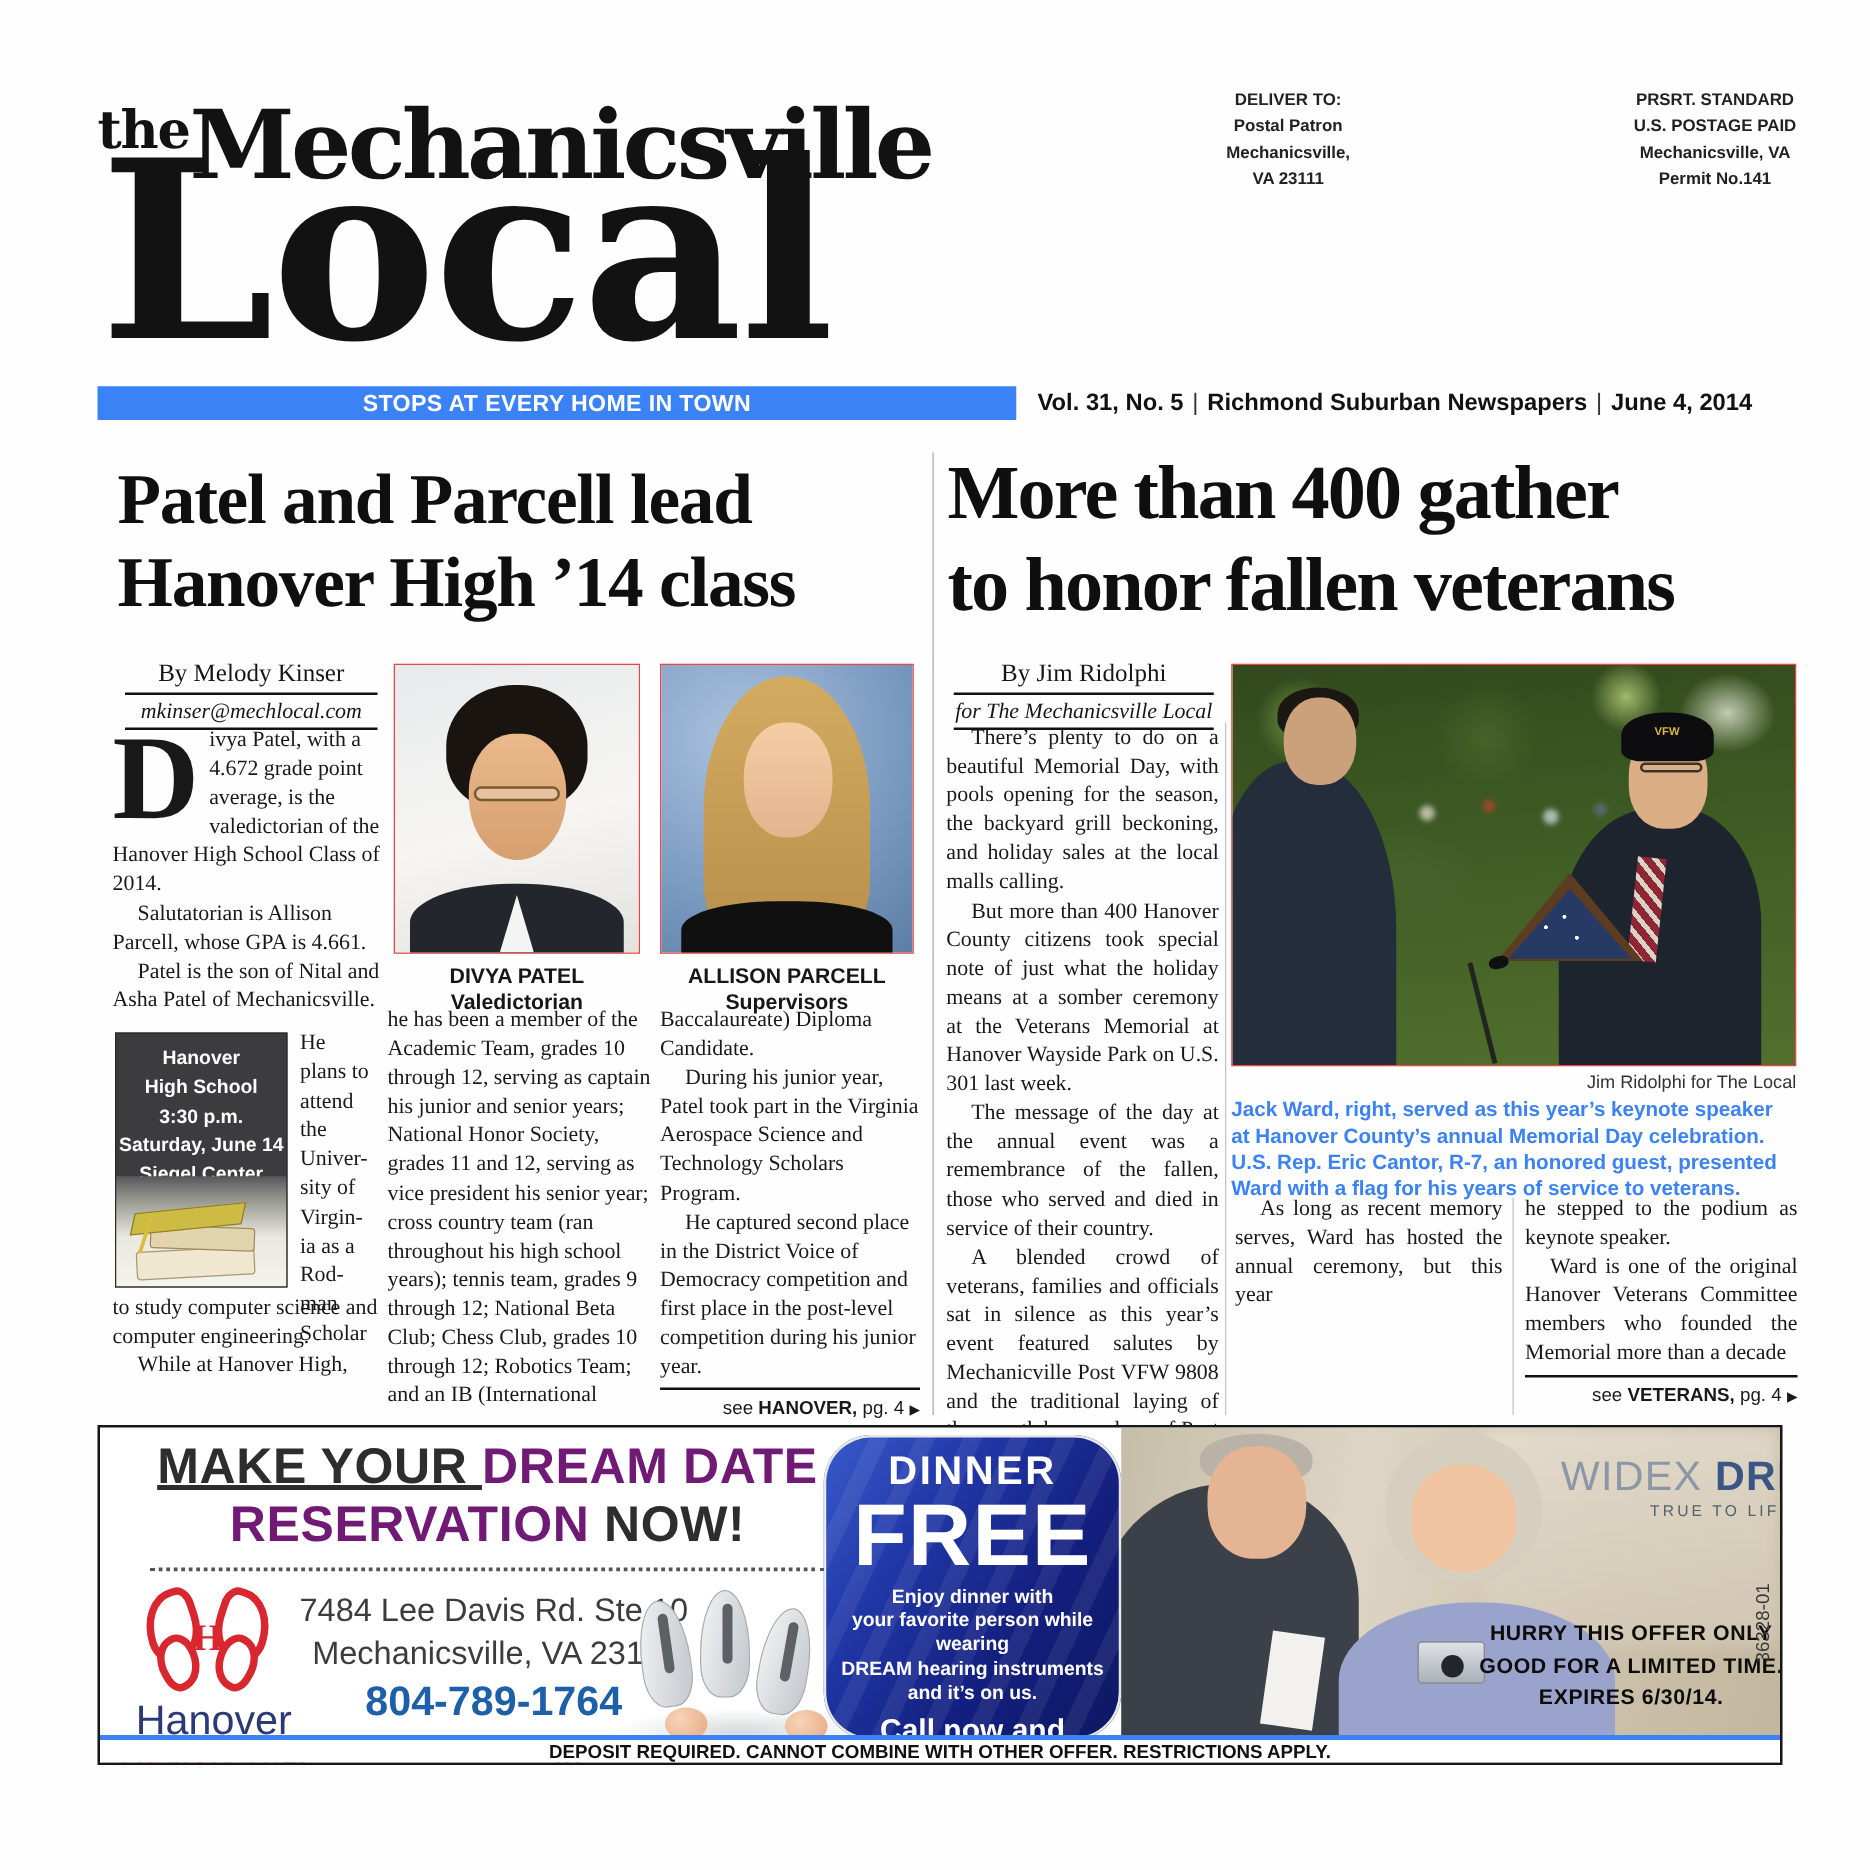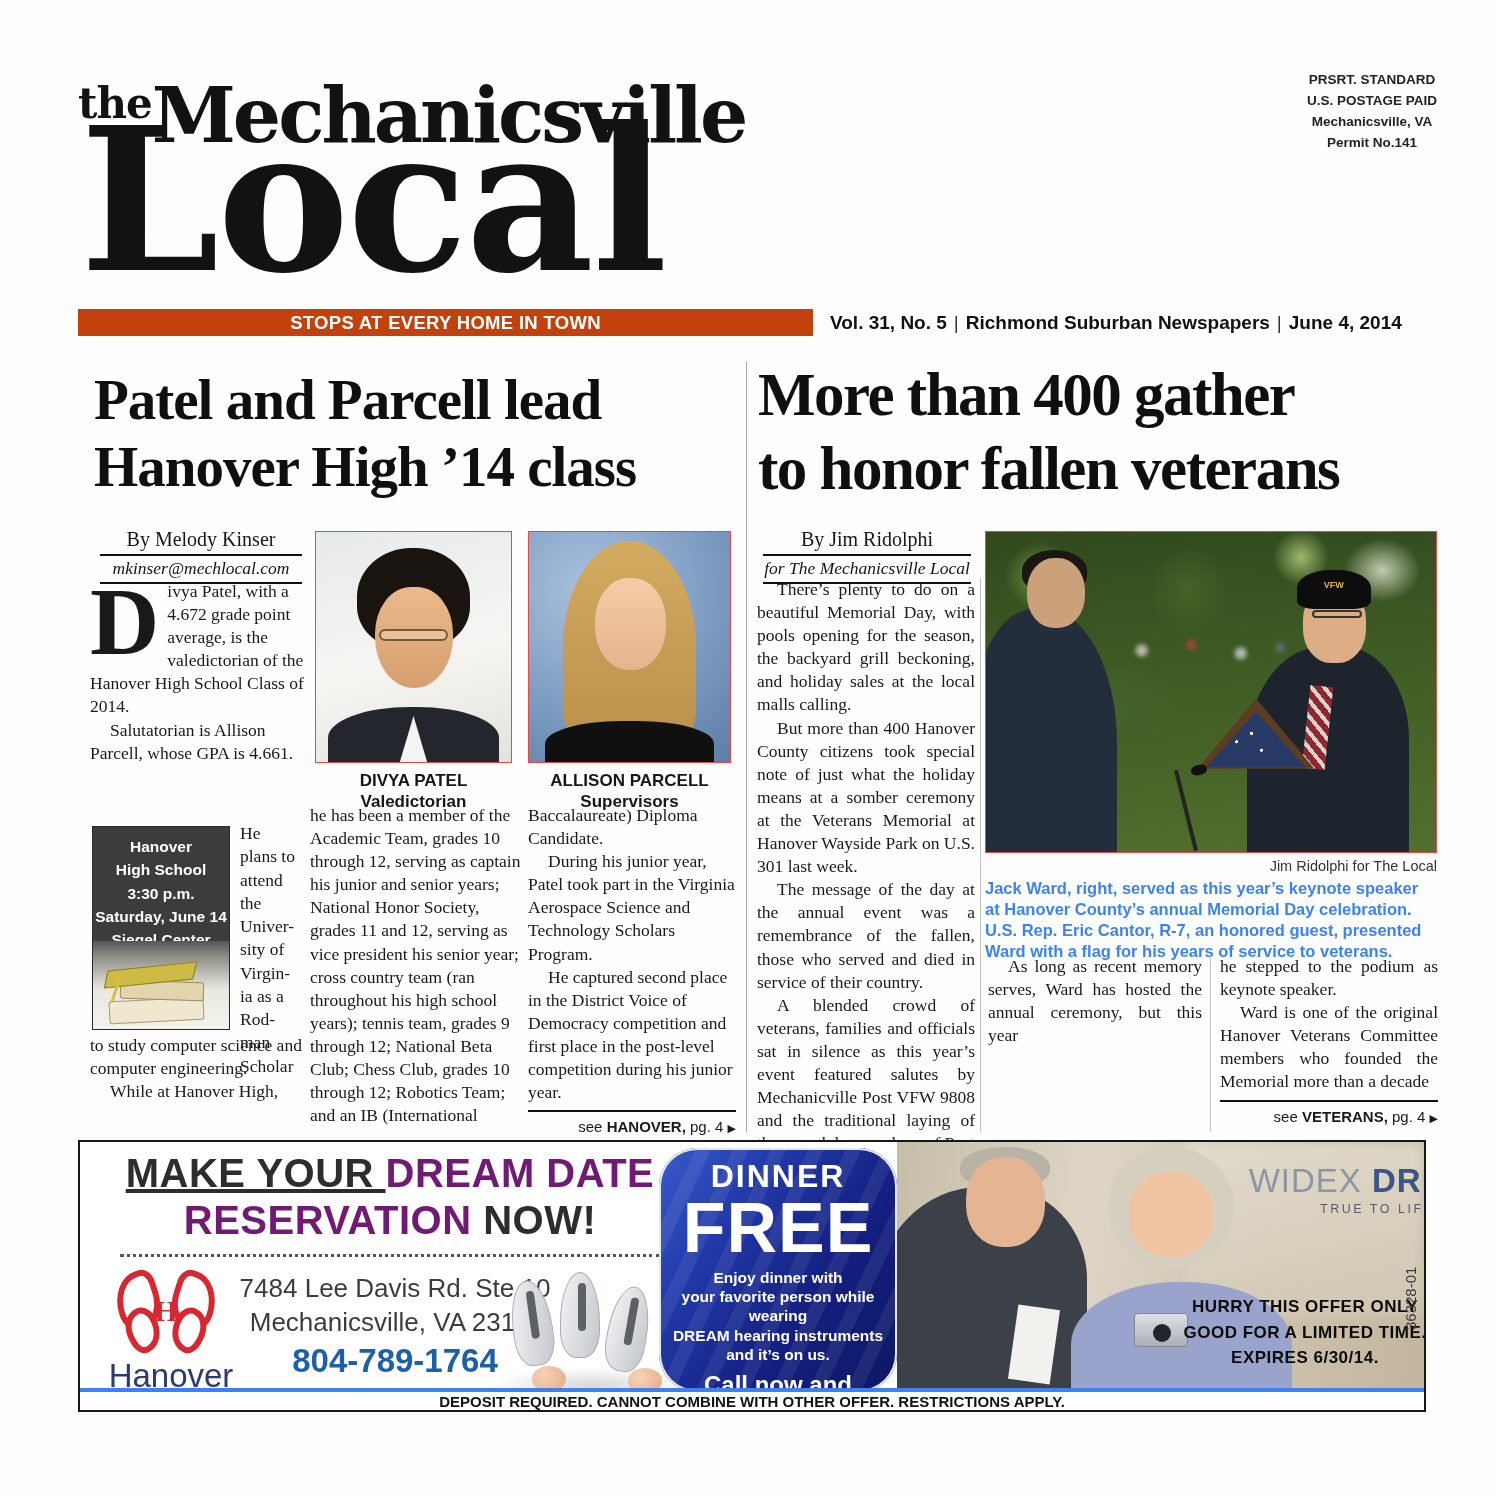--- a/index.html
+++ b/index.html
@@ -11,21 +11,21 @@
   }
   .abs { position:absolute; }
 
   
   .masthead { left:78px; top:80px; width:705px; color:#121212; }
   .mast-row1 { display:flex; align-items:flex-start; line-height:0.95; }
   .mast-the { font-family:"DejaVu Serif",serif; font-weight:bold; font-size:42px; margin-top:4px; letter-spacing:-1px; }
   .mast-name { font-family:"DejaVu Serif",serif; font-weight:bold; font-size:76px; letter-spacing:-3px; }
   .mast-local { font-family:"DejaVu Serif",serif; font-weight:bold; font-size:198px; line-height:0.78; letter-spacing:-2px; margin-top:-28px; margin-left:2px; }
   .postal { text-align:center; font-family:"Liberation Sans",sans-serif; font-weight:bold; font-size:13.5px; line-height:1.55; color:#222; }
-  .red-banner { left:78px; top:309px; width:735px; height:27px; background:#c2410c;
+  .red-banner { left:78px; top:309px; width:735px; height:27px; background:#3b82f6;
     color:#fff; font-family:"Liberation Sans",sans-serif; font-weight:bold; font-size:18.5px;
     text-align:center; line-height:27px; letter-spacing:0.3px; }
   .issue-line { left:830px; top:309px; height:27px; line-height:27px;
     font-family:"Liberation Sans",sans-serif; font-weight:bold; font-size:19px; color:#111; }
   .issue-line .bar { font-weight:normal; padding:0 7px; color:#333; }
 
   
   .hl { font-family:"Liberation Serif",serif; font-weight:bold; color:#0f0f0f; letter-spacing:-1px; }
   .hl-left  { left:94px;  top:366px; width:655px; font-size:57px; line-height:1.18; }
   .hl-right { left:758px; top:358px; width:684px; font-size:61px; line-height:1.22; letter-spacing:-1.5px; }
@@ -185,20 +185,26 @@
 <div class="page">
 
   <div class="abs masthead">
     <div class="mast-row1">
       <span class="mast-the">the</span>
       <span class="mast-name">Mechanicsville</span>
     </div>
     <div class="mast-local">Local</div>
   </div>
 
+  <div class="abs postal" style="left:938px; top:70px; width:185px;">
+    <div>DELIVER TO:</div>
+    <div>Postal Patron</div>
+    <div>Mechanicsville,</div>
+    <div>VA 23111</div>
+  </div>
   <div class="abs postal" style="left:1282px; top:70px; width:180px;">
     <div>PRSRT. STANDARD</div>
     <div>U.S. POSTAGE PAID</div>
     <div>Mechanicsville, VA</div>
     <div>Permit No.141</div>
   </div>
 
   <div class="abs red-banner">STOPS AT EVERY HOME IN TOWN</div>
   <div class="abs issue-line">
     <span>Vol. 31, No. 5</span><span class="bar">|</span><span>Richmond Suburban Newspapers</span><span class="bar">|</span><span>June 4, 2014</span>
@@ -240,20 +246,21 @@
     </div>
   </div>
   <div class="abs pcap" style="left:528px; top:770px; width:203px;">
     <div>ALLISON PARCELL</div>
     <div>Supervisors</div>
   </div>
 
   <div class="abs body-text" style="left:90px; top:580px; width:220px;">
     <p><span class="dropcap">D</span><span>ivya Patel, with a 4.672 grade point average, is the valedictorian of the Hanover High School Class of 2014.</span></p>
     <p class="ind">Salutatorian is Allison Parcell, whose GPA is 4.661.</p>
+    <p class="ind">Patel is the son of Nital and Asha Patel of Mechanicsville.</p>
   </div>
 
   <div class="abs event-box" style="left:92px; top:826px; width:138px; height:204px;">
     <div>Hanover</div>
     <div>High School</div>
     <div>3:30 p.m.</div>
     <div>Saturday, June 14</div>
     <div>Siegel Center</div>
     <div>VCU</div>
     <div class="event-img">

